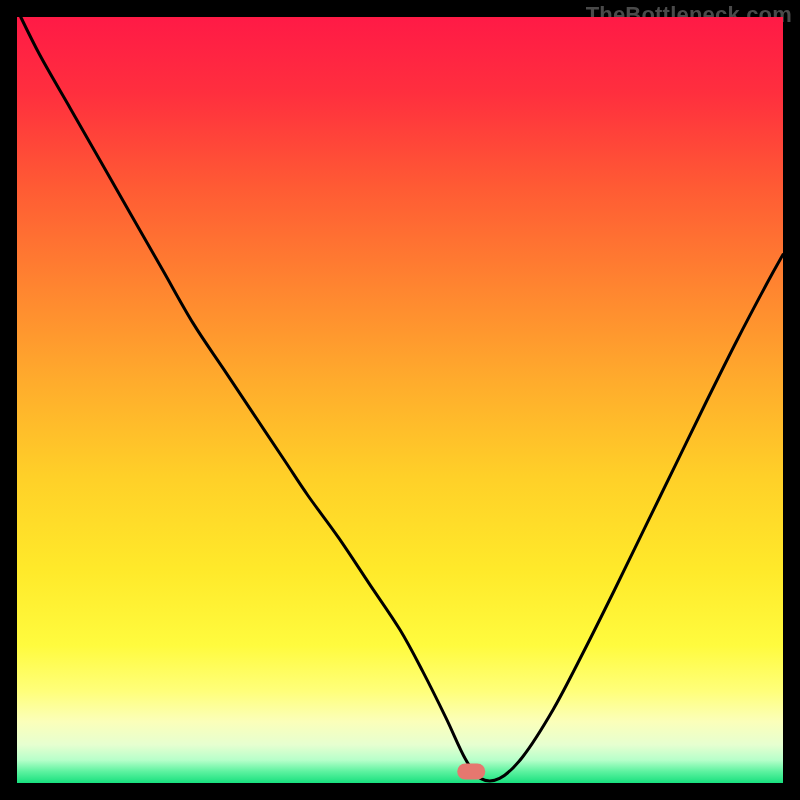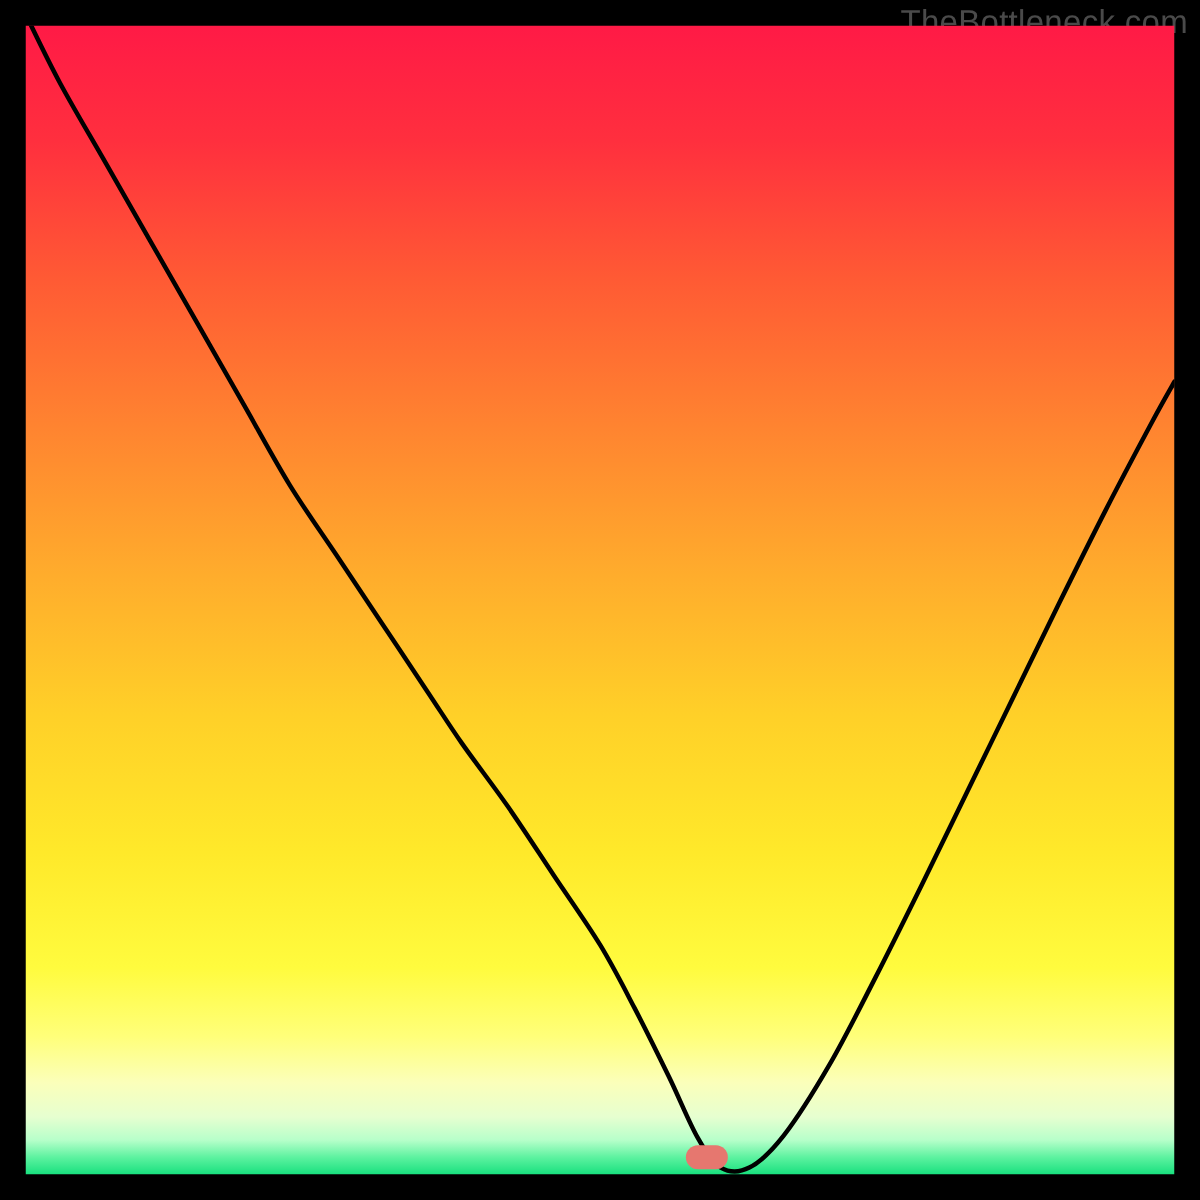--- a/index.html
+++ b/index.html
@@ -16,21 +16,21 @@
   width: 800px;
   height: 800px;
   background: #000;
 }
 .attribution {
   position: absolute;
   top: 2px;
   right: 8px;
   color: #4a4a4a;
   font-size: 22px;
-  font-weight: 400;
+  font-weight: 700;
   letter-spacing: 0.2px;
 }
 .plot-wrap {
   position: absolute;
   left: 17px;
   top: 17px;
   width: 766px;
   height: 766px;
 }
 svg { display: block; }

